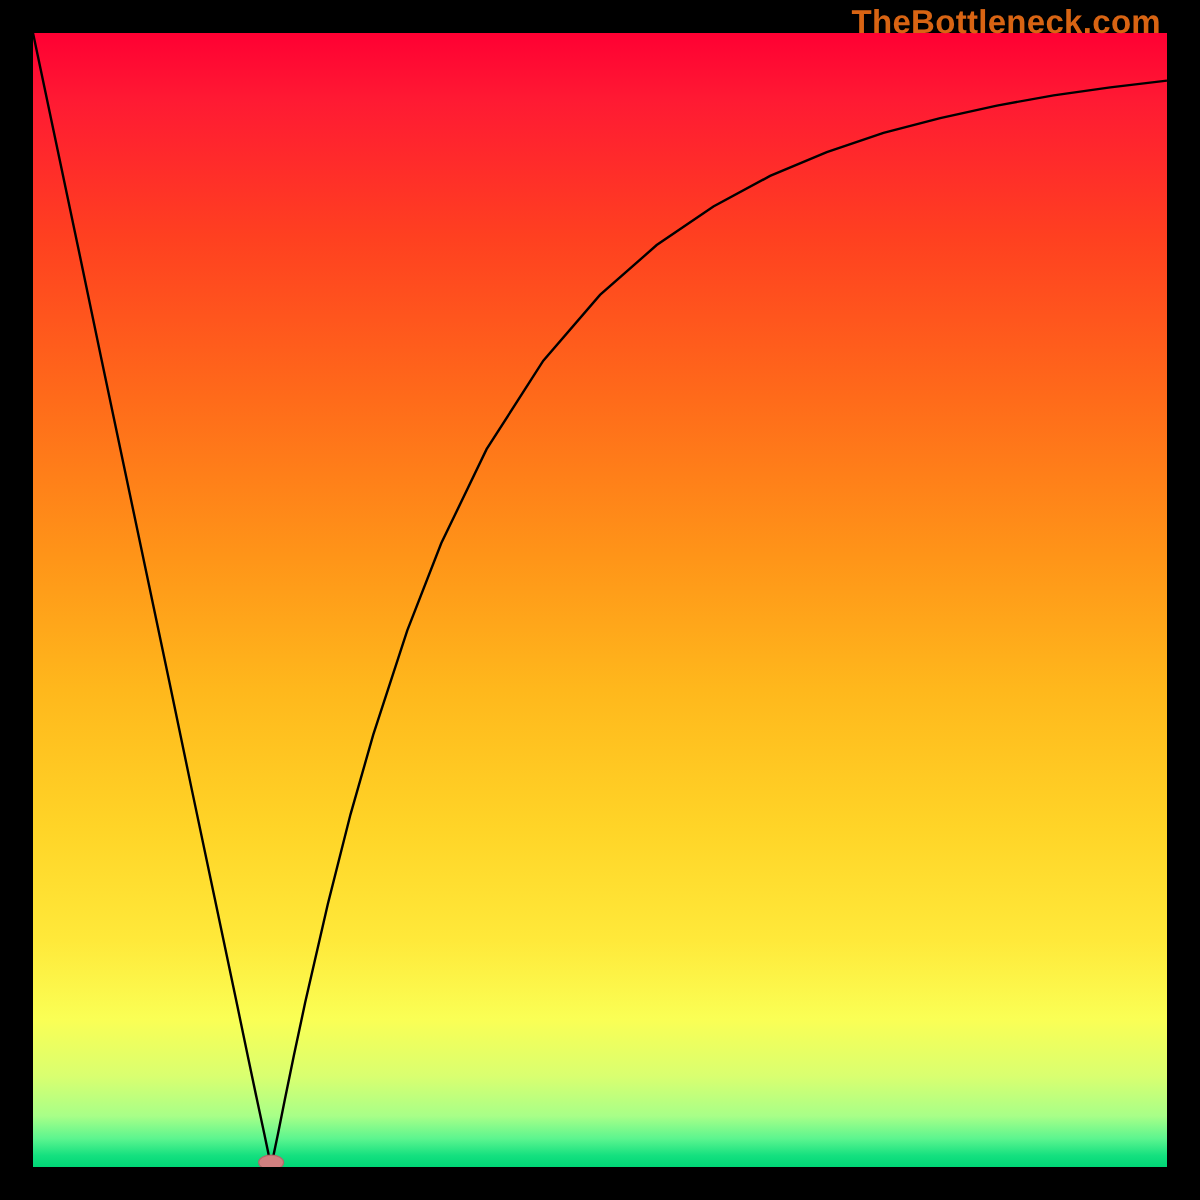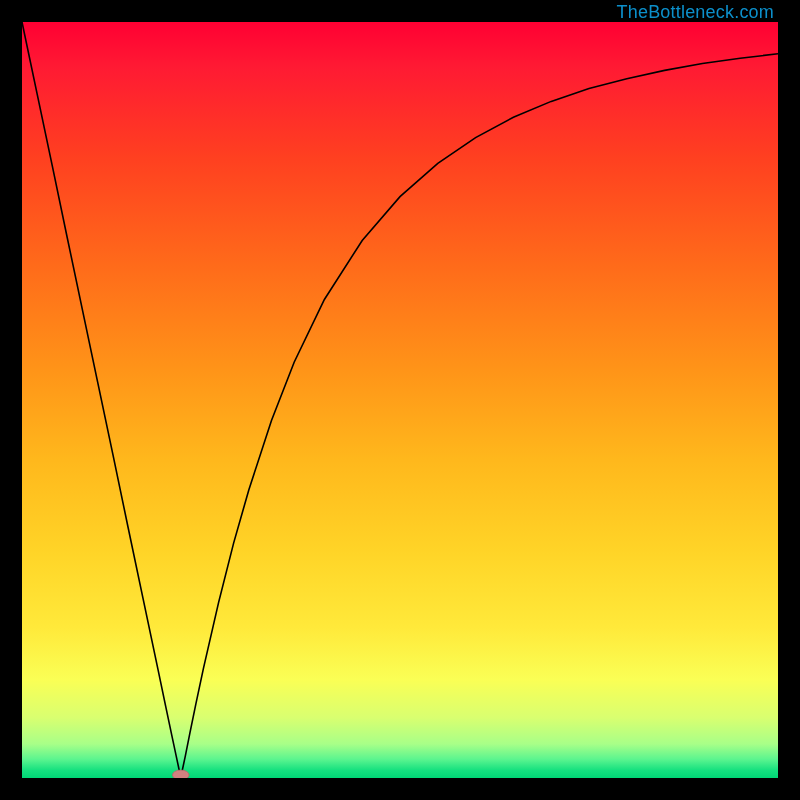--- a/index.html
+++ b/index.html
@@ -23,23 +23,23 @@
     position: absolute;
     left: 0;
     top: 0;
     width: 756px;
     height: 756px;
   }
   .watermark {
     position: absolute;
     top: 2px;
     right: 26px;
-    color: #0ea5e9;
-    font-size: 18px;
-    font-weight: 400;
+    color: #f97316;
+    font-size: 22px;
+    font-weight: 700;
     letter-spacing: 0.2px;
     opacity: 0.87;
     user-select: none;
   }
 </style>
 </head>
 <body>
 
 <div class="frame">
   <svg class="plot" viewBox="0 0 756 756" preserveAspectRatio="none">

